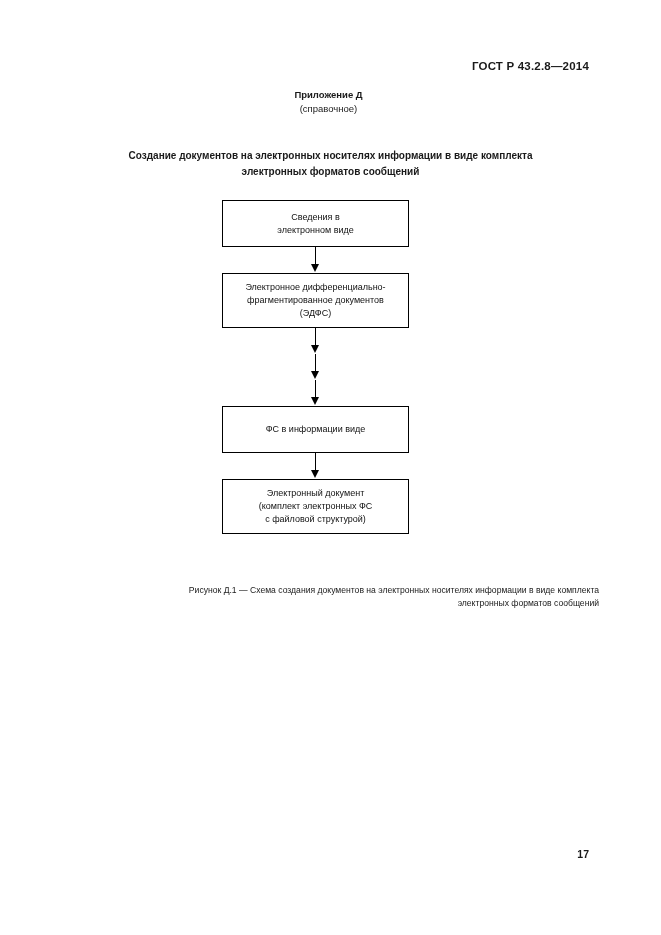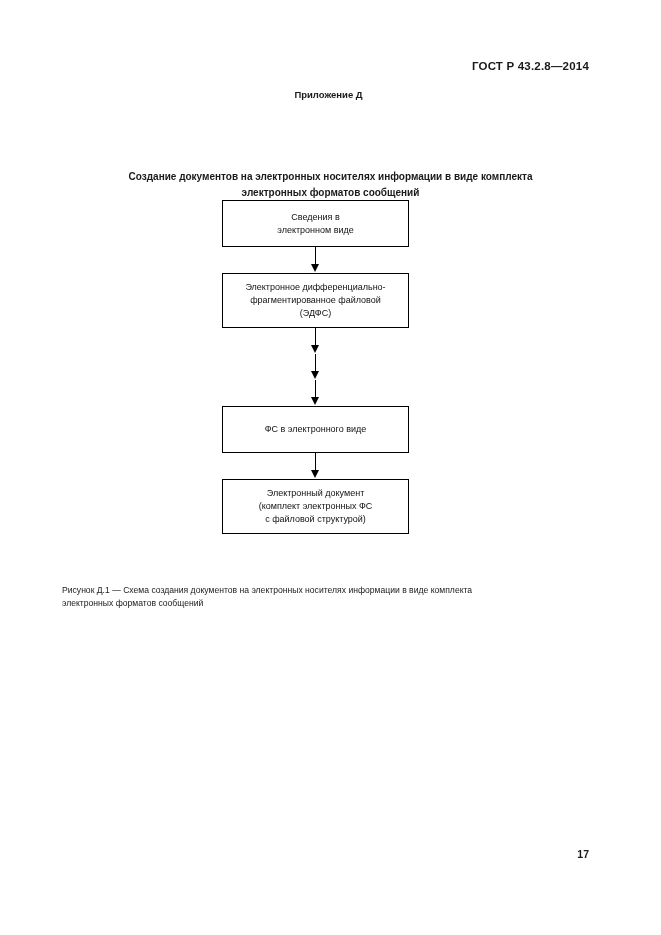--- a/index.html
+++ b/index.html
@@ -57,21 +57,20 @@
   
   .doc-title {
     position: absolute;
     top: 148px;
     left: 78px;
     width: 505px;
     text-align: center;
     font-size: 10px;
     font-weight: bold;
     line-height: 1.55;
-    margin-top: 21px;
   }
 
   
   .flow {
     position: absolute;
     top: 200px;
     left: 222px;
     width: 187px;
   }
   .flow-node {
@@ -122,21 +121,21 @@
     border-right: 4.5px solid transparent;
     border-top: 8px solid #000000;
   }
 
   
   .fig-caption {
     position: absolute;
     top: 584px;
     left: 62px;
     width: 537px;
-    text-align: left;
+    text-align: right;
     font-size: 8.6px;
     line-height: 1.55;
     color: #1a1a1a;
   }
   .fig-caption .ln { display: block; }
 
   
   .folio {
     position: absolute;
     top: 842px;
@@ -148,20 +147,21 @@
 </style>
 </head>
 <body>
 
 <div class="page">
 
   <div class="running-head">ГОСТ Р 43.2.8—2014</div>
 
   <div class="annex-block">
     <div class="annex-title">Приложение Д</div>
+    <div class="annex-sub">(справочное)</div>
   </div>
 
   <div class="doc-title">
     <span class="ln" style="display:block">Создание документов на электронных носителях информации в виде комплекта</span>
     <span class="ln" style="display:block">электронных форматов сообщений</span>
   </div>
 
   <div class="flow">
 
     <div class="flow-node n-h2">
@@ -172,21 +172,21 @@
     </div>
 
     <div class="connector">
       <span class="stem"></span>
       <span class="head"></span>
     </div>
 
     <div class="flow-node n-h3">
       <span class="lines">
         <span class="ln">Электронное дифференциально-</span>
-        <span class="ln">фрагментированное файловой</span>
+        <span class="ln">фрагментированное документов</span>
         <span class="ln">(ЭДФС)</span>
       </span>
     </div>
 
     <div class="connector">
       <span class="stem"></span>
       <span class="head"></span>
     </div>
 
 
@@ -196,21 +196,21 @@
     </div>
 
 
     <div class="connector">
       <span class="stem"></span>
       <span class="head"></span>
     </div>
 
     <div class="flow-node n-h2">
       <span class="lines">
-        <span class="ln">ФС в электронного виде</span>
+        <span class="ln">ФС в информации виде</span>
       </span>
     </div>
 
     <div class="connector">
       <span class="stem"></span>
       <span class="head"></span>
     </div>
 
     <div class="flow-node n-h3">
       <span class="lines">

